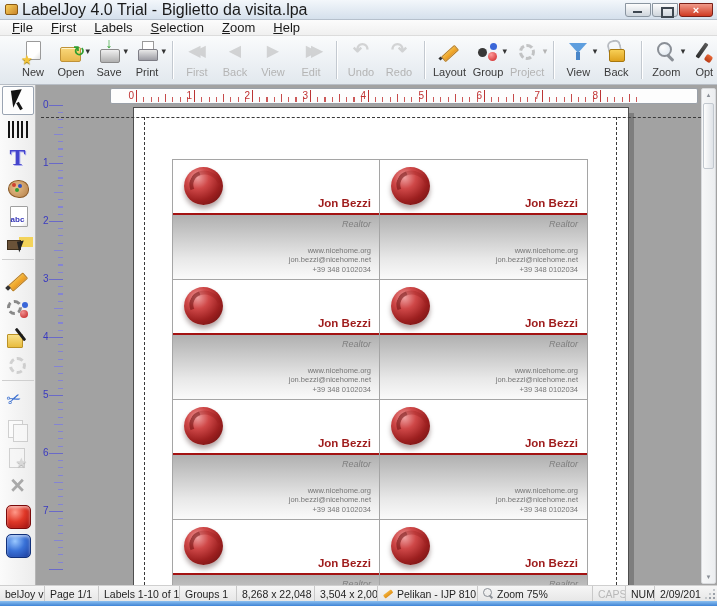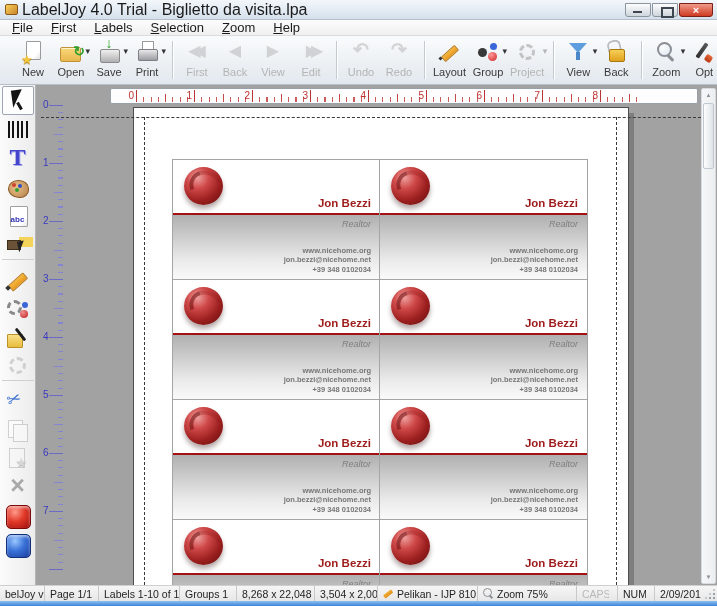--- a/index.html
+++ b/index.html
@@ -117,37 +117,37 @@
   .pagepaper { position:absolute; left:97px; top:22px; width:496px; height:640px; background:#fff; border:1px solid #4e4e4e; box-shadow:6px 5px 0 -1px #7e7e7e; }
   .cards { position:absolute; left:39px; top:52px; width:414px; display:grid; grid-template-columns:207px 207px; grid-auto-rows:120px; }
   .bcard { position:relative; outline:1px solid #a5a5a5; background:#fff; overflow:hidden; }
   .logo { position:absolute; left:9px; top:5px; width:44px; height:46px; }
   .logo::before { content:""; position:absolute; left:2px; top:2px; width:39px; height:38px; border-radius:50%; background:radial-gradient(circle at 35% 28%,#efa0a0 0%,#cf4848 30%,#9c1f1f 62%,#5f0d0d 100%); box-shadow:0 4px 5px rgba(40,5,5,.35); }
   .logo::after { content:""; position:absolute; left:7px; top:6px; width:26px; height:22px; border:4px solid transparent; border-left-color:rgba(110,15,15,.55); border-top-color:rgba(150,30,30,.3); border-radius:50%; transform:rotate(25deg); }
   .cname { position:absolute; right:9px; top:37px; font-size:11.5px; font-weight:bold; color:#9e1b1b; }
   .cline { position:absolute; left:0; right:0; top:53px; height:2px; background:#a31212; }
   .cgrad { position:absolute; left:0; right:0; top:55px; bottom:0; background:linear-gradient(#b0b0b0,#e9e9e9 68%,#fbfbfb); }
   .ctitle { position:absolute; right:9px; top:4px; font-style:italic; font-size:9px; color:#7e7e7e; }
-  .ccontact { position:absolute; right:9px; bottom:6px; text-align:right; font-size:7.5px; line-height:9.5px; color:#767676;font-weight:bold; }
+  .ccontact { position:absolute; right:9px; bottom:6px; text-align:right; font-size:7.5px; line-height:9.5px; color:#767676; }
 
   .guide { position:absolute; pointer-events:none; }
   .gh  { left:5px;   top:32px; width:660px; height:0; border-top:1px dashed #3a3a3a; }
   .gv1 { left:108px; top:32px; width:0; height:468px; border-left:1px dashed #3a3a3a; }
   .gv2 { left:580px; top:32px; width:0; height:468px; border-left:1px dashed #3a3a3a; }
 
   .vscroll { position:absolute; top:3px; right:1px; width:15px; height:496px; background:linear-gradient(90deg,#f6f7f8,#eceef0); border:1px solid #d8dadd; border-radius:2px; }
   .sarr { position:absolute; left:0; width:100%; text-align:center; font-size:6px; color:#8a8f96; }
   .sarr.up { top:3px; } .sarr.down { bottom:3px; }
   .sthumb { position:absolute; left:1px; right:1px; top:14px; height:66px; background:linear-gradient(90deg,#fdfdfd,#dfe3e8); border:1px solid #c2c8cf; border-radius:2px; }
 
   
   .statusbar { height:16px; display:flex; align-items:stretch; background:linear-gradient(#f6f6f6,#e7e7e7); border-top:1px solid #cfcfcf; font-size:10.5px; color:#1e1e1e; }
   .seg { flex:none; display:flex; align-items:center; gap:3px; padding:0 5px; border-right:1px solid #c9c9c9; white-space:nowrap; overflow:hidden; }
   .seg.noline { border-right:none; }
-  .seg.bl { border-left:1px solid #c9c9c9; border-right:none;margin-left:8px; }
+  .seg.bl { border-left:1px solid #c9c9c9; border-right:none; }
   .spacer { flex:1; }
   .dim { color:#b8b8b8; }
   .st-pencil { position:relative; width:11px; height:11px; flex:none; }
   .st-pencil::before { content:""; position:absolute; left:0; top:4px; width:10px; height:3.5px; background:linear-gradient(#f2b13c,#e09018); border-radius:1px; transform:rotate(-38deg); }
   .st-mag { position:relative; width:11px; height:11px; flex:none; }
   .st-mag::before { content:""; position:absolute; left:0; top:0; width:7px; height:7px; border:1.5px solid #8a8f96; border-radius:50%; }
   .st-mag::after { content:""; position:absolute; left:7px; top:7px; width:1.5px; height:4px; background:#8a8f96; transform:rotate(-45deg); }
   .grip { position:relative; width:11px; flex:none; }
   .grip::before { content:""; position:absolute; right:2px; bottom:2px; width:2px; height:2px; background:#9aa0a8; box-shadow:-4px 0 0 #9aa0a8, -8px 0 0 #c4c8cc, 0 -4px 0 #9aa0a8, -4px -4px 0 #c4c8cc, 0 -8px 0 #c4c8cc; }
 

